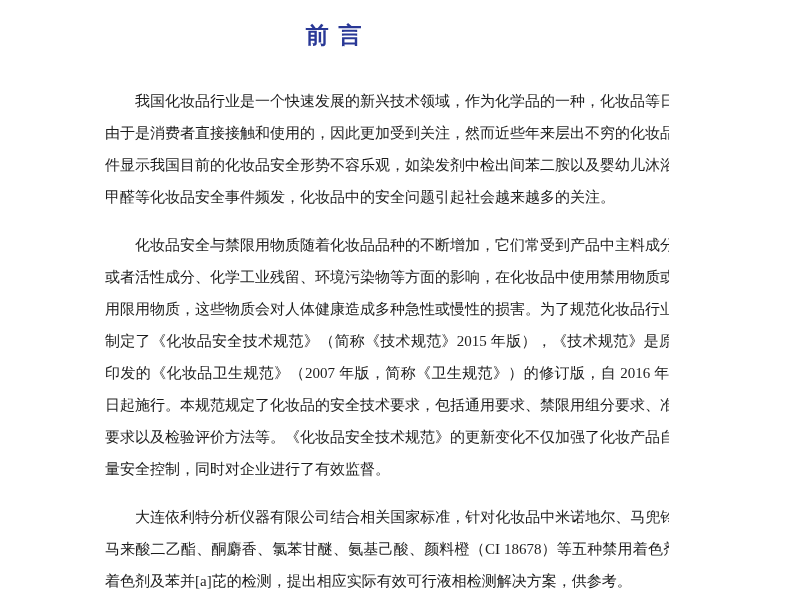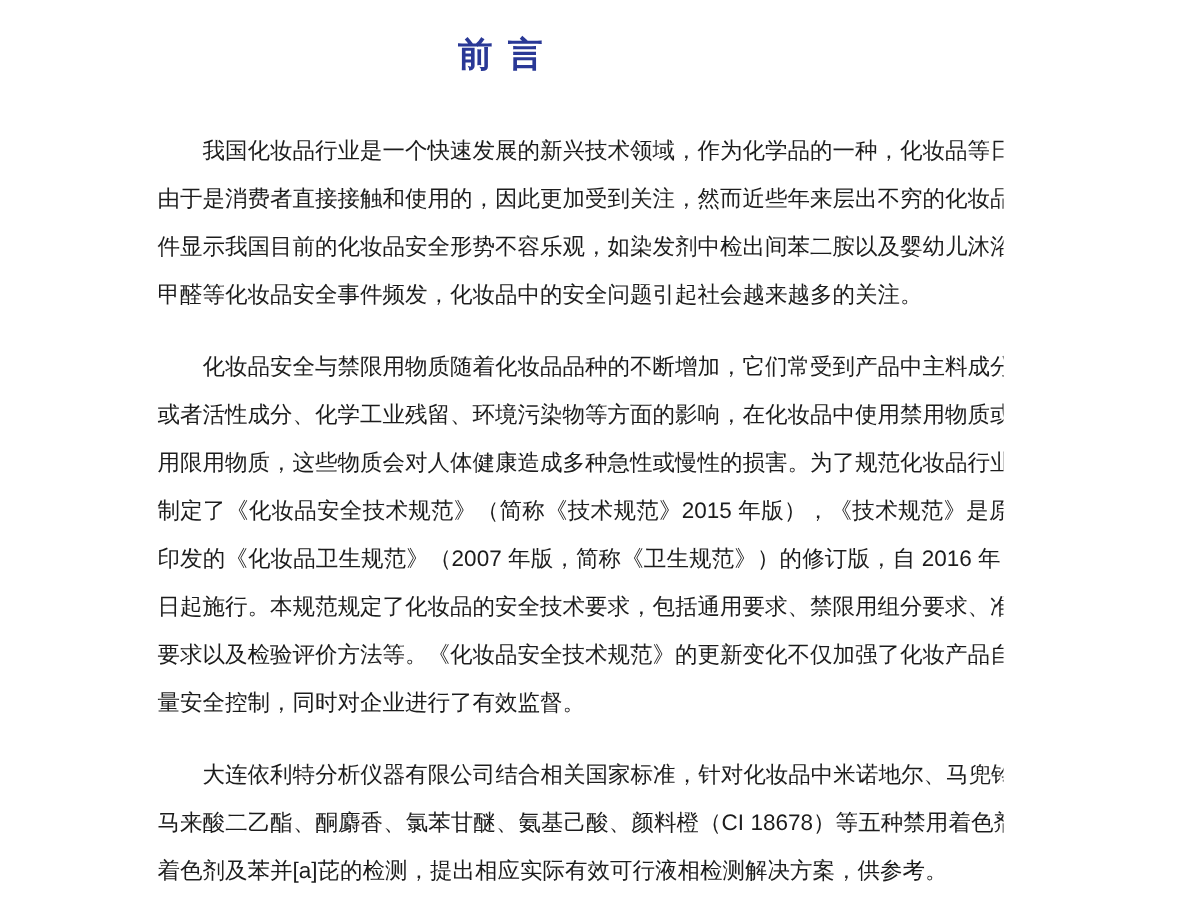--- a/index.html
+++ b/index.html
@@ -6,21 +6,21 @@
     margin: 0;
     padding: 0;
     background: #ffffff;
   }
   .page {
     position: relative;
     width: 669px;
     height: 610px;
     background: #ffffff;
     overflow: hidden;
-    font-family: Liberation Sans, sans-serif;
+    font-family: Liberation Serif, serif;
     color: #1c1c1c;
   }
   .title {
     margin: 0;
     padding-top: 20px;
     text-align: center;
     font-size: 23px;
     line-height: 32px;
     font-weight: bold;
     letter-spacing: 2px;

